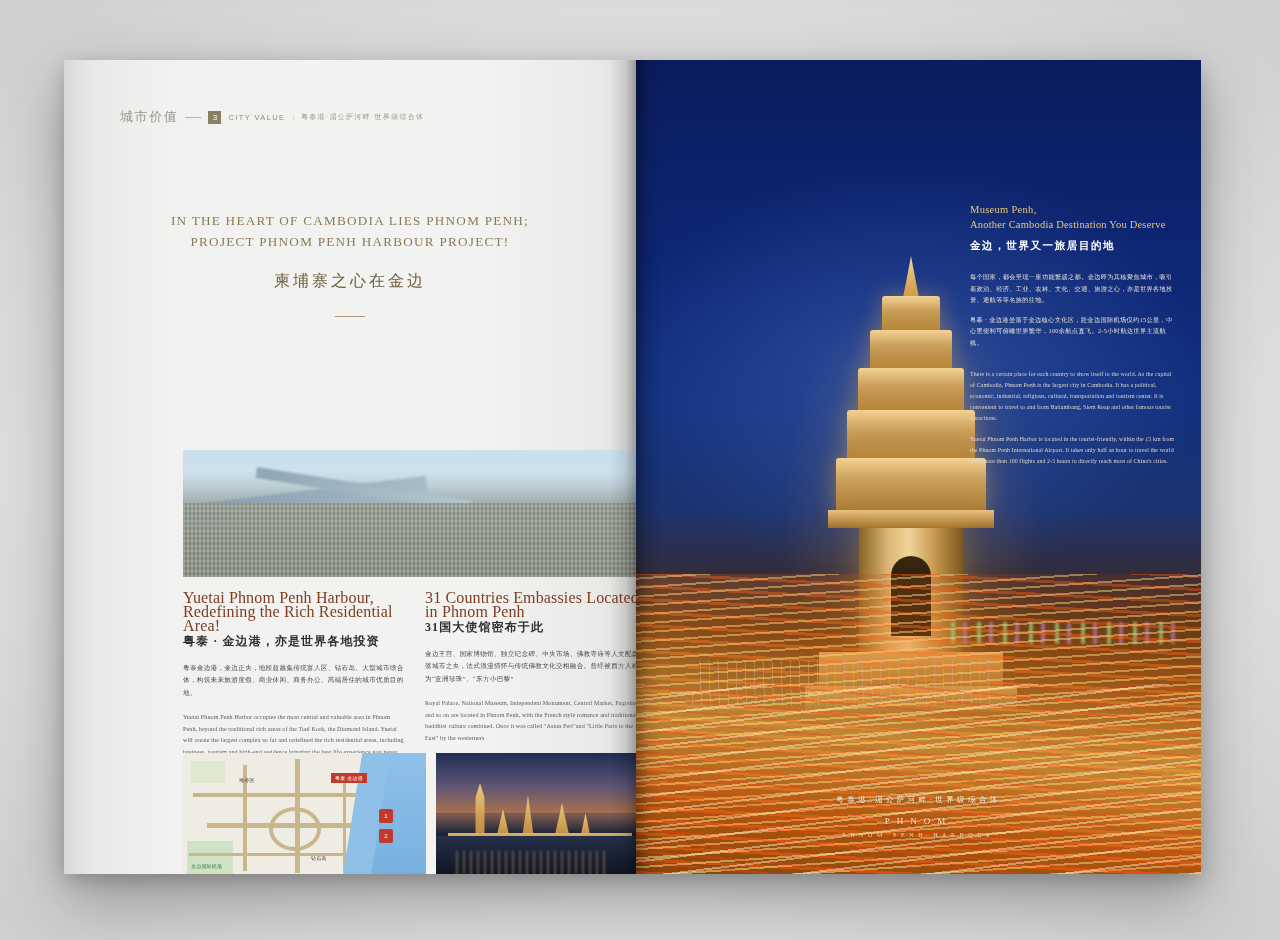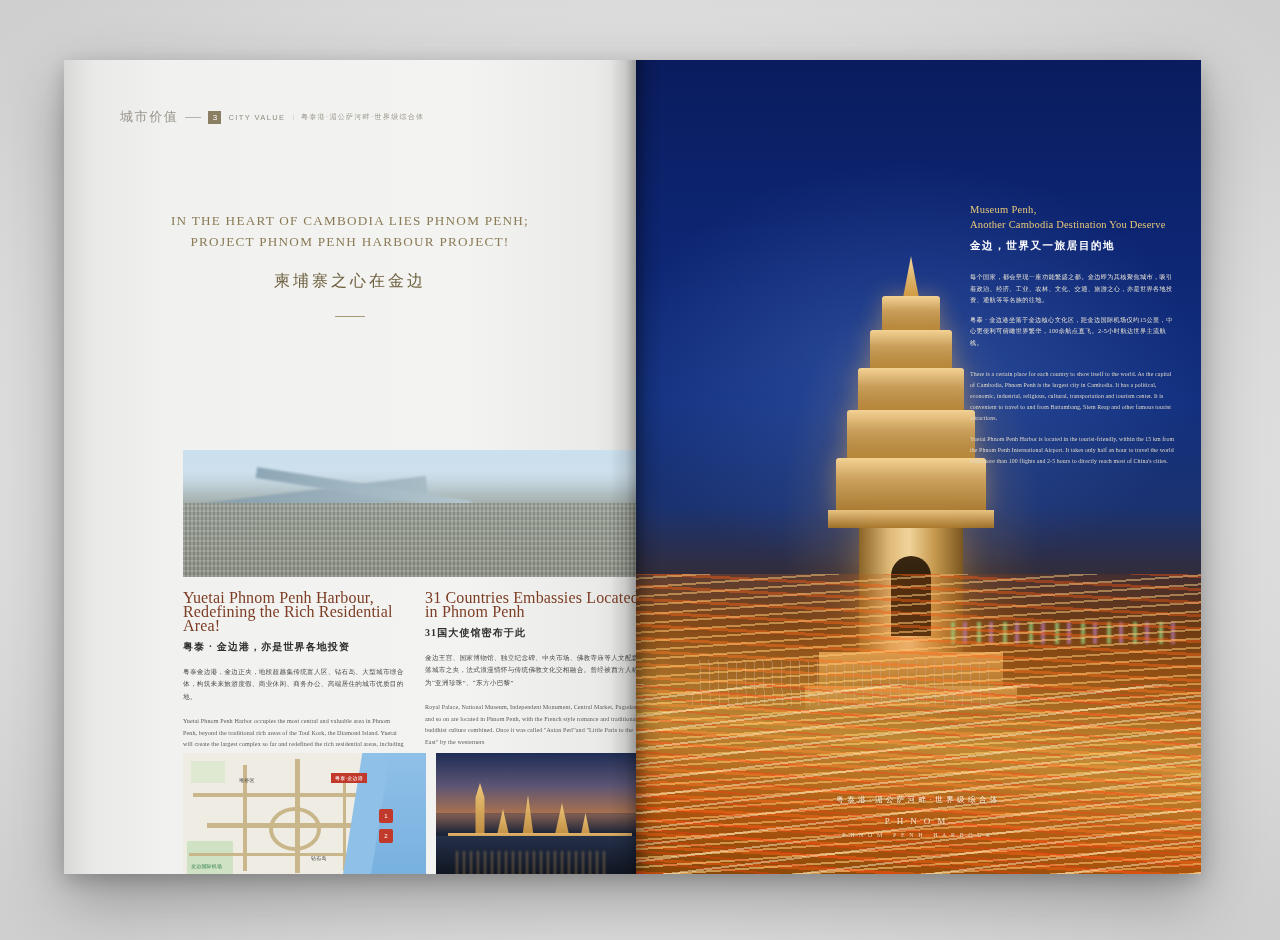--- a/index.html
+++ b/index.html
@@ -177,23 +177,22 @@
     gap: 20px;
   }
   .col { width: 222px; }
   .col .h-en {
     color: #7d3d24;
     font-size: 16px;
     line-height: 14px;
     letter-spacing: 0.15px;
   }
   .col .h-cn {
-    margin-top: 7px;
     color: #2f2f2f;
-    font-size: 10px;
+    font-size: 12px;
     letter-spacing: 1.1px;
     font-weight: bold;
   }
   .col .body-cn {
     margin-top: 12px;
     color: #4b4b4b;
     font-size: 6.6px;
     line-height: 12.4px;
     letter-spacing: 0.3px;
   }

